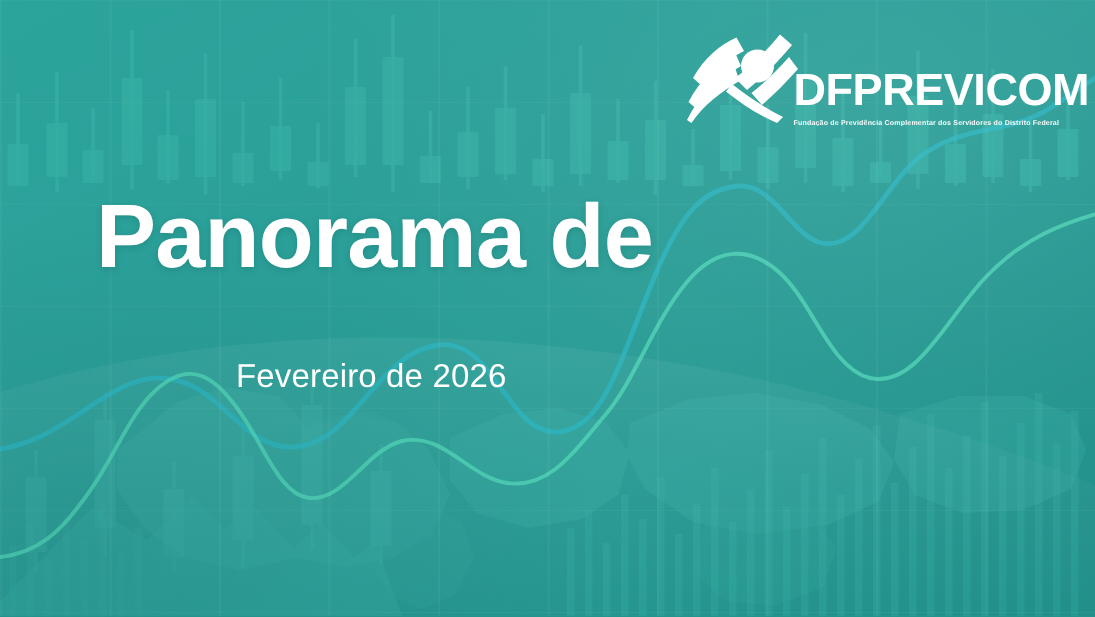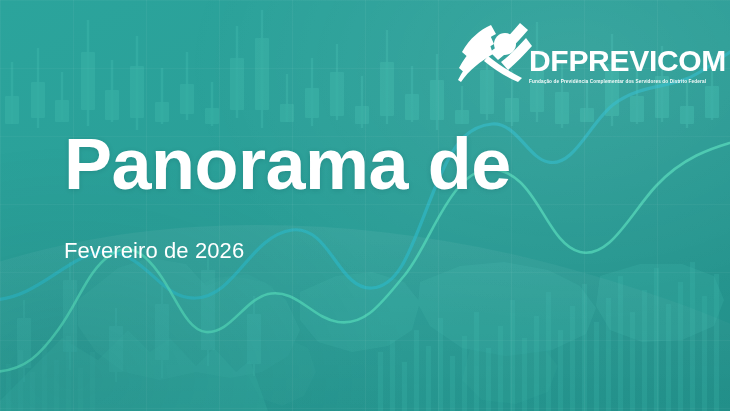--- a/index.html
+++ b/index.html
@@ -87,33 +87,33 @@
   }
 
   .headline {
     position: absolute;
     left: 64px;
     top: 124px;
     width: 380px;
   }
   .headline-line {
     color: #ffffff;
-    font-size: 72px;
+    font-size: 60px;
     font-weight: bold;
     line-height: 1.12;
     letter-spacing: -0.5px;
     white-space: nowrap;
     text-shadow: 0 1px 5px rgba(0,55,60,0.18);
   }
   .date-line {
     position: absolute;
     left: 64px;
     top: 238px;
     width: 367px;
-    text-align: left;
+    text-align: center;
     color: #ffffff;
     font-size: 22px;
     font-weight: normal;
     letter-spacing: 0.1px;
     white-space: nowrap;
   }
 </style>
 </head>
 <body>
 

